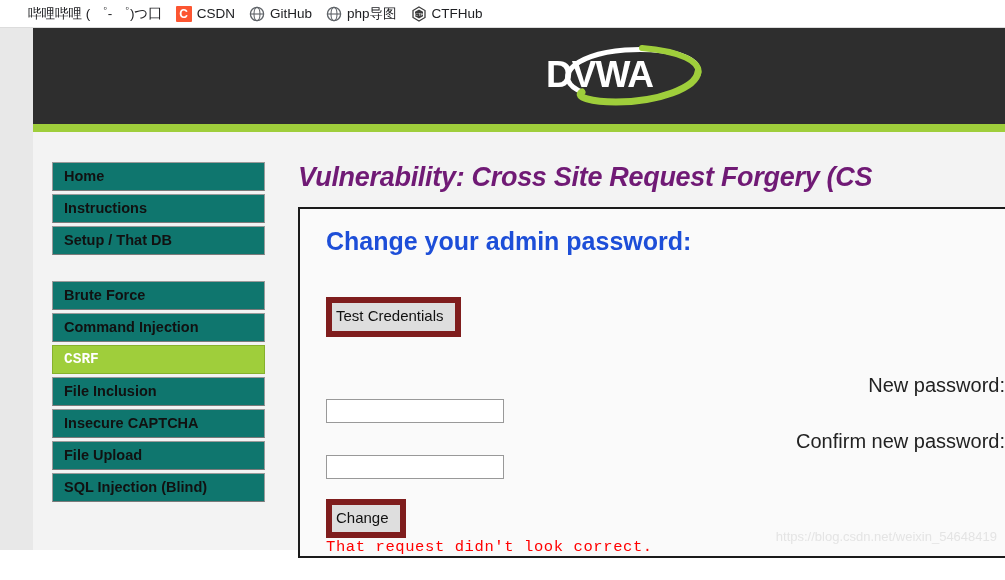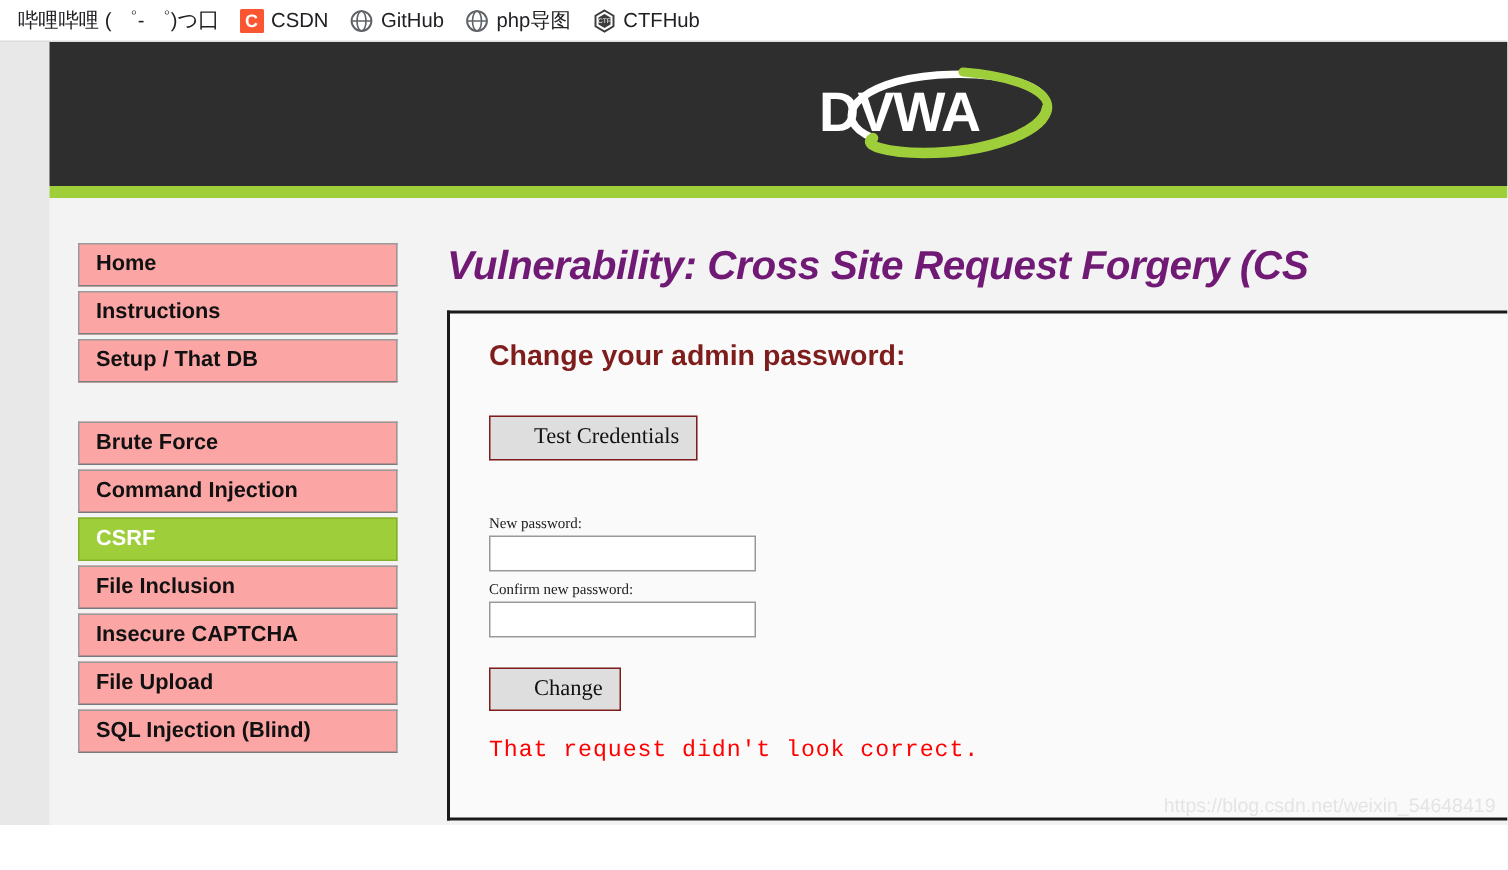--- a/index.html
+++ b/index.html
@@ -41,21 +41,21 @@
     color: #7b7b7b;
   }
   #url-text .host { color: #202020; }
   #url-text .path { color: #787878; }
 
   
   #bookmarks-bar {
     height: 28px;
     display: flex;
     align-items: center;
-    padding: 0 4px 0 0px;
+    padding: 0 4px 0 16px;
     background: #ffffff;
     border-bottom: 1px solid #dcdcdc;
     overflow: hidden;
   }
   .bookmark {
     display: flex;
     align-items: center;
     height: 24px;
     padding: 0 7px;
     font-size: 13.5px;
@@ -121,34 +121,35 @@
   #sidebar {
     width: 235px;
     flex: 0 0 auto;
     padding-left: 19px;
   }
   .nav-item {
     display: block;
     width: 213px;
     height: 29px;
     line-height: 27px;
-    background: #fca5a5;
+    background: #0f766e;
     border: 1px solid #9a9a9a;
     border-bottom-color: #7a7a7a;
     color: #111111;
     font-size: 14.5px;
     font-weight: bold;
     padding-left: 11px;
     margin-bottom: 3px;
     font-family: "Liberation Sans", sans-serif;
   }
   .nav-item.active {
     background: #9fce3b;
     border-color: #86b02c;
     color: #ffffff;
+    font-family: Liberation Mono, monospace;
   }
   .nav-gap { height: 23px; }
 
   
   #content {
     flex: 1 1 auto;
     padding-left: 30px;
     padding-right: 0;
     min-width: 0;
   }
@@ -163,57 +164,58 @@
     font-style: italic;
   }
   #vuln-panel {
     border: 2px solid #1a1a1a;
     border-right: none;
     background: #fafafa;
     padding: 18px 0 0 26px;
     min-height: 340px;
   }
   #panel-heading {
-    font-size: 19px;
+    font-size: 25px;
     font-weight: bold;
-    color: #7f1d1d;
-    margin: 0 0 28px 0;
+    color: #1d4ed8;
+    margin: 0 0 41px 0;
     font-family: "Liberation Sans", sans-serif;
   }
   .btn {
     display: inline-block;
     background: #dedede;
-    border: 1px solid #7f1d1d;
+    border: 6px solid #7f1d1d;
     color: #111111;
     font-size: 15px;
-    padding: 5px 11px 6px 29px;
-    font-family: Liberation Serif, serif;
+    padding: 5px 11px 6px 4px;
+    font-family: Liberation Sans, sans-serif;
     line-height: 1.1;
   }
   #test-credentials-button { margin-bottom: 37px; }
 
   .field-label {
-    font-size: 10px;
+    font-size: 20px;
     color: #222222;
     margin-bottom: 2px;
-    font-family: Liberation Serif, serif;
+    font-family: Liberation Sans, sans-serif;
+    text-align: right;
   }
   .text-input {
     display: block;
     width: 178px;
     height: 24px;
     border: 1px solid #999999;
     background: #ffffff;
     margin-bottom: 7px;
     padding: 0 3px;
     font-size: 14px;
     font-family: "Liberation Sans", sans-serif;
     color: #000000;
   }
-  #change-button { margin-top: 13px; margin-bottom: 17px; }
+  #change-button { margin-top: 13px; }
 
   #error-message {
     color: #ff0000;
     font-family: "Liberation Mono", monospace;
     font-size: 15.5px;
     letter-spacing: 0.6px;
     margin: 0;
   }
 
   #watermark {

